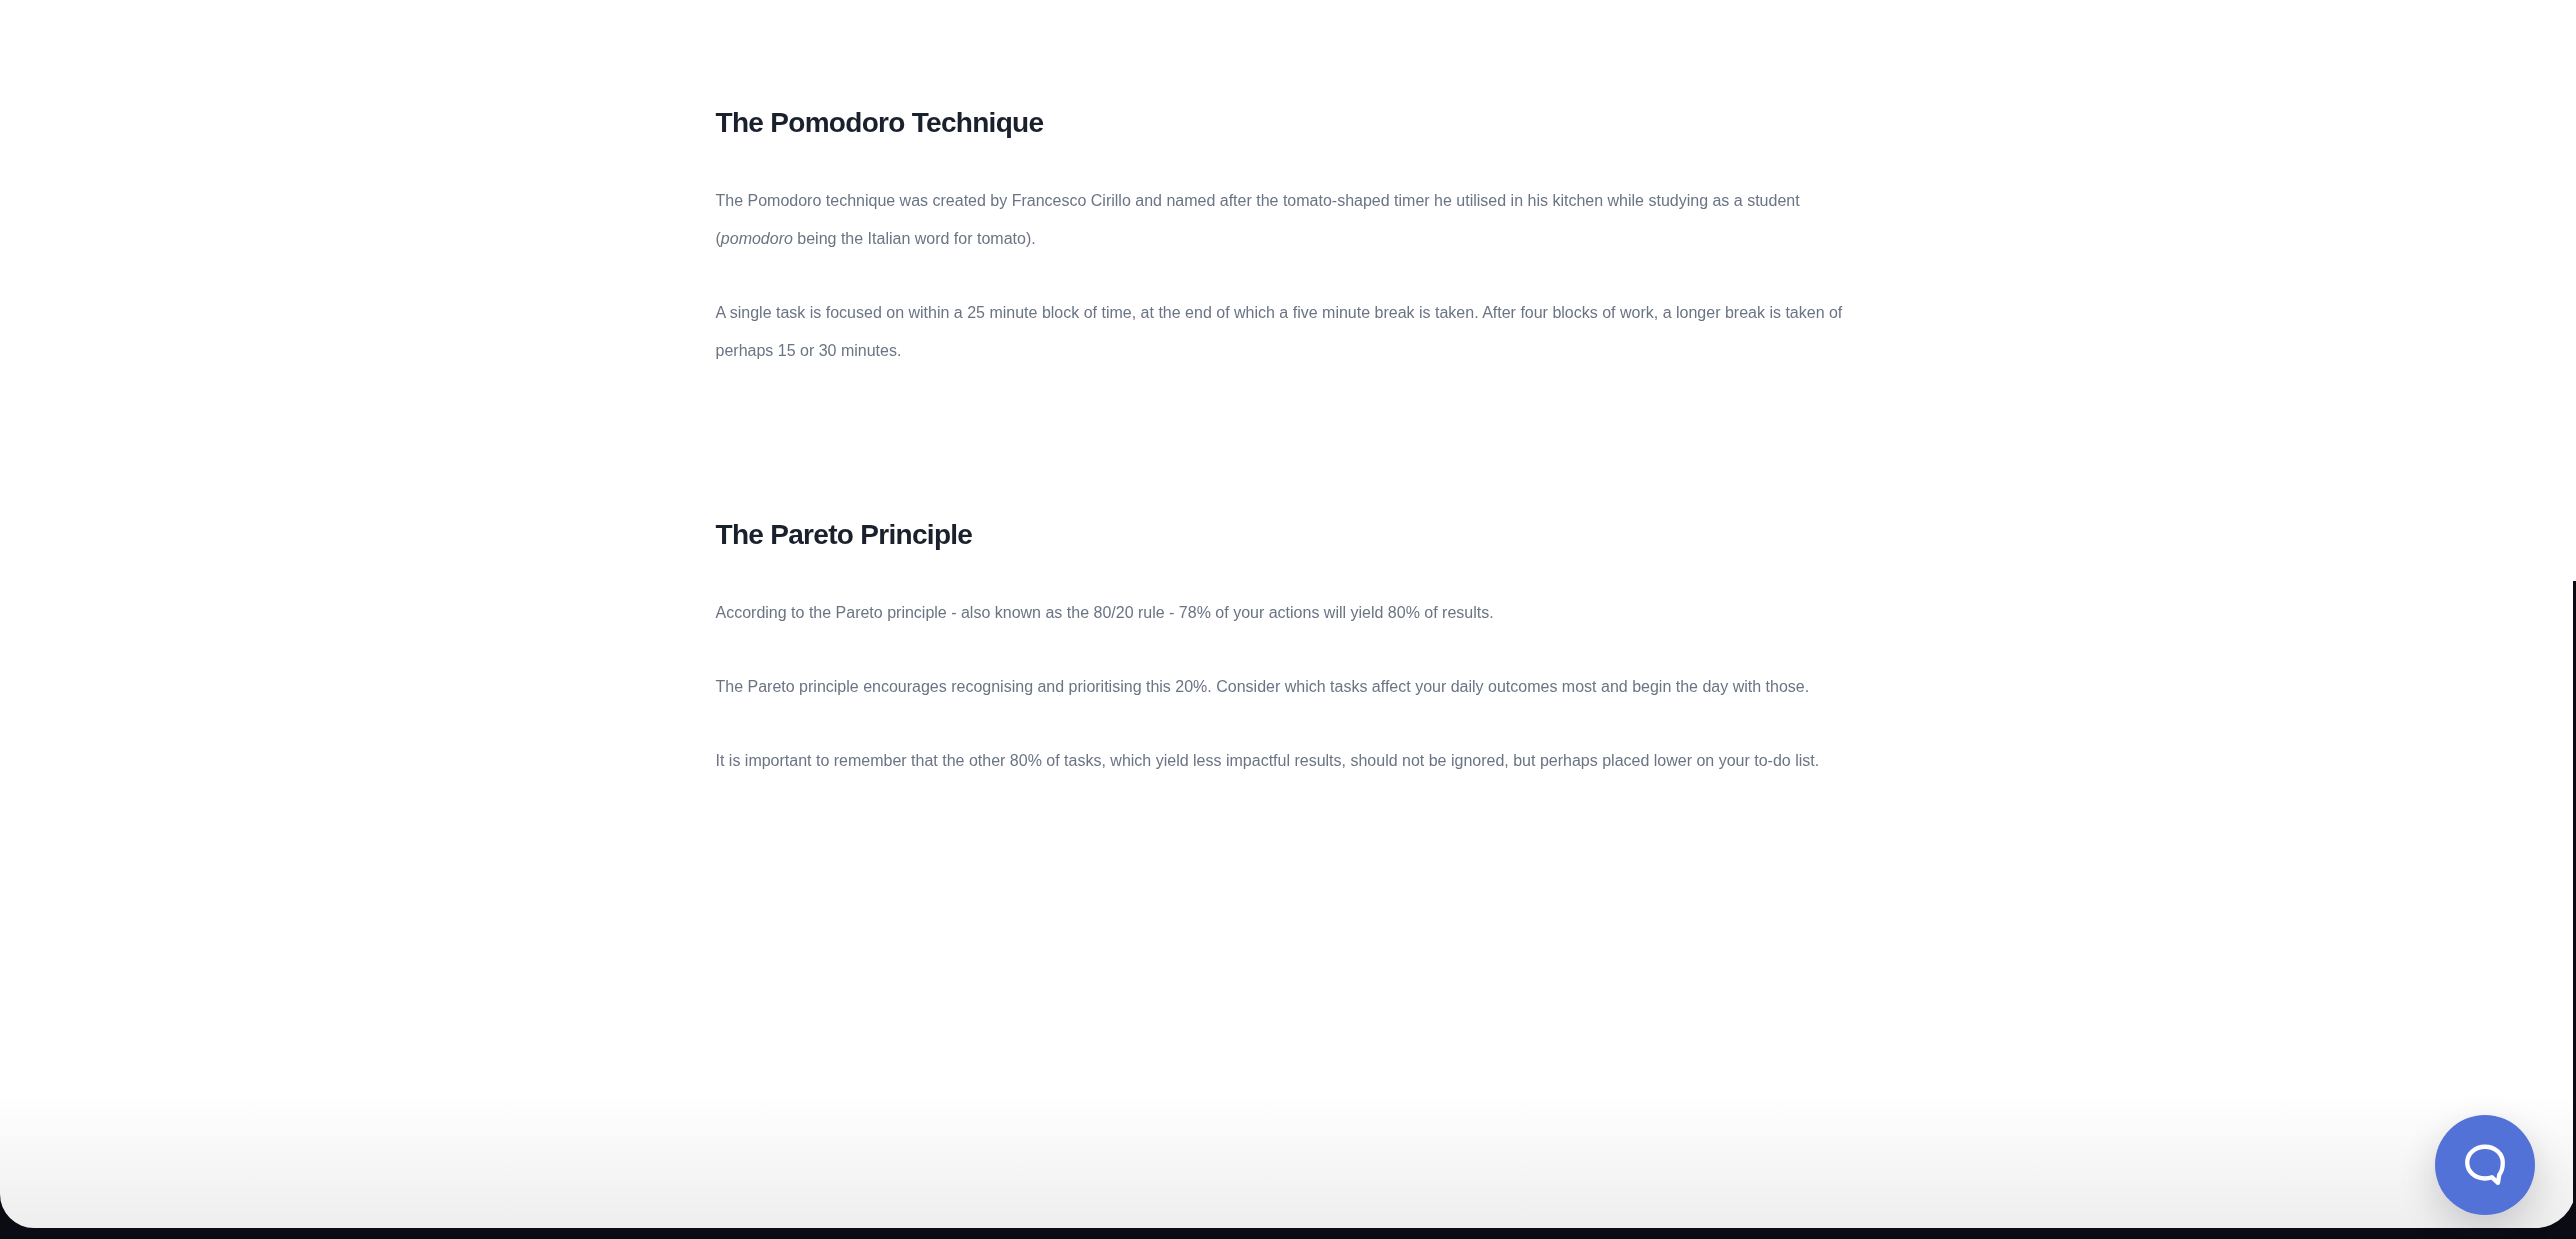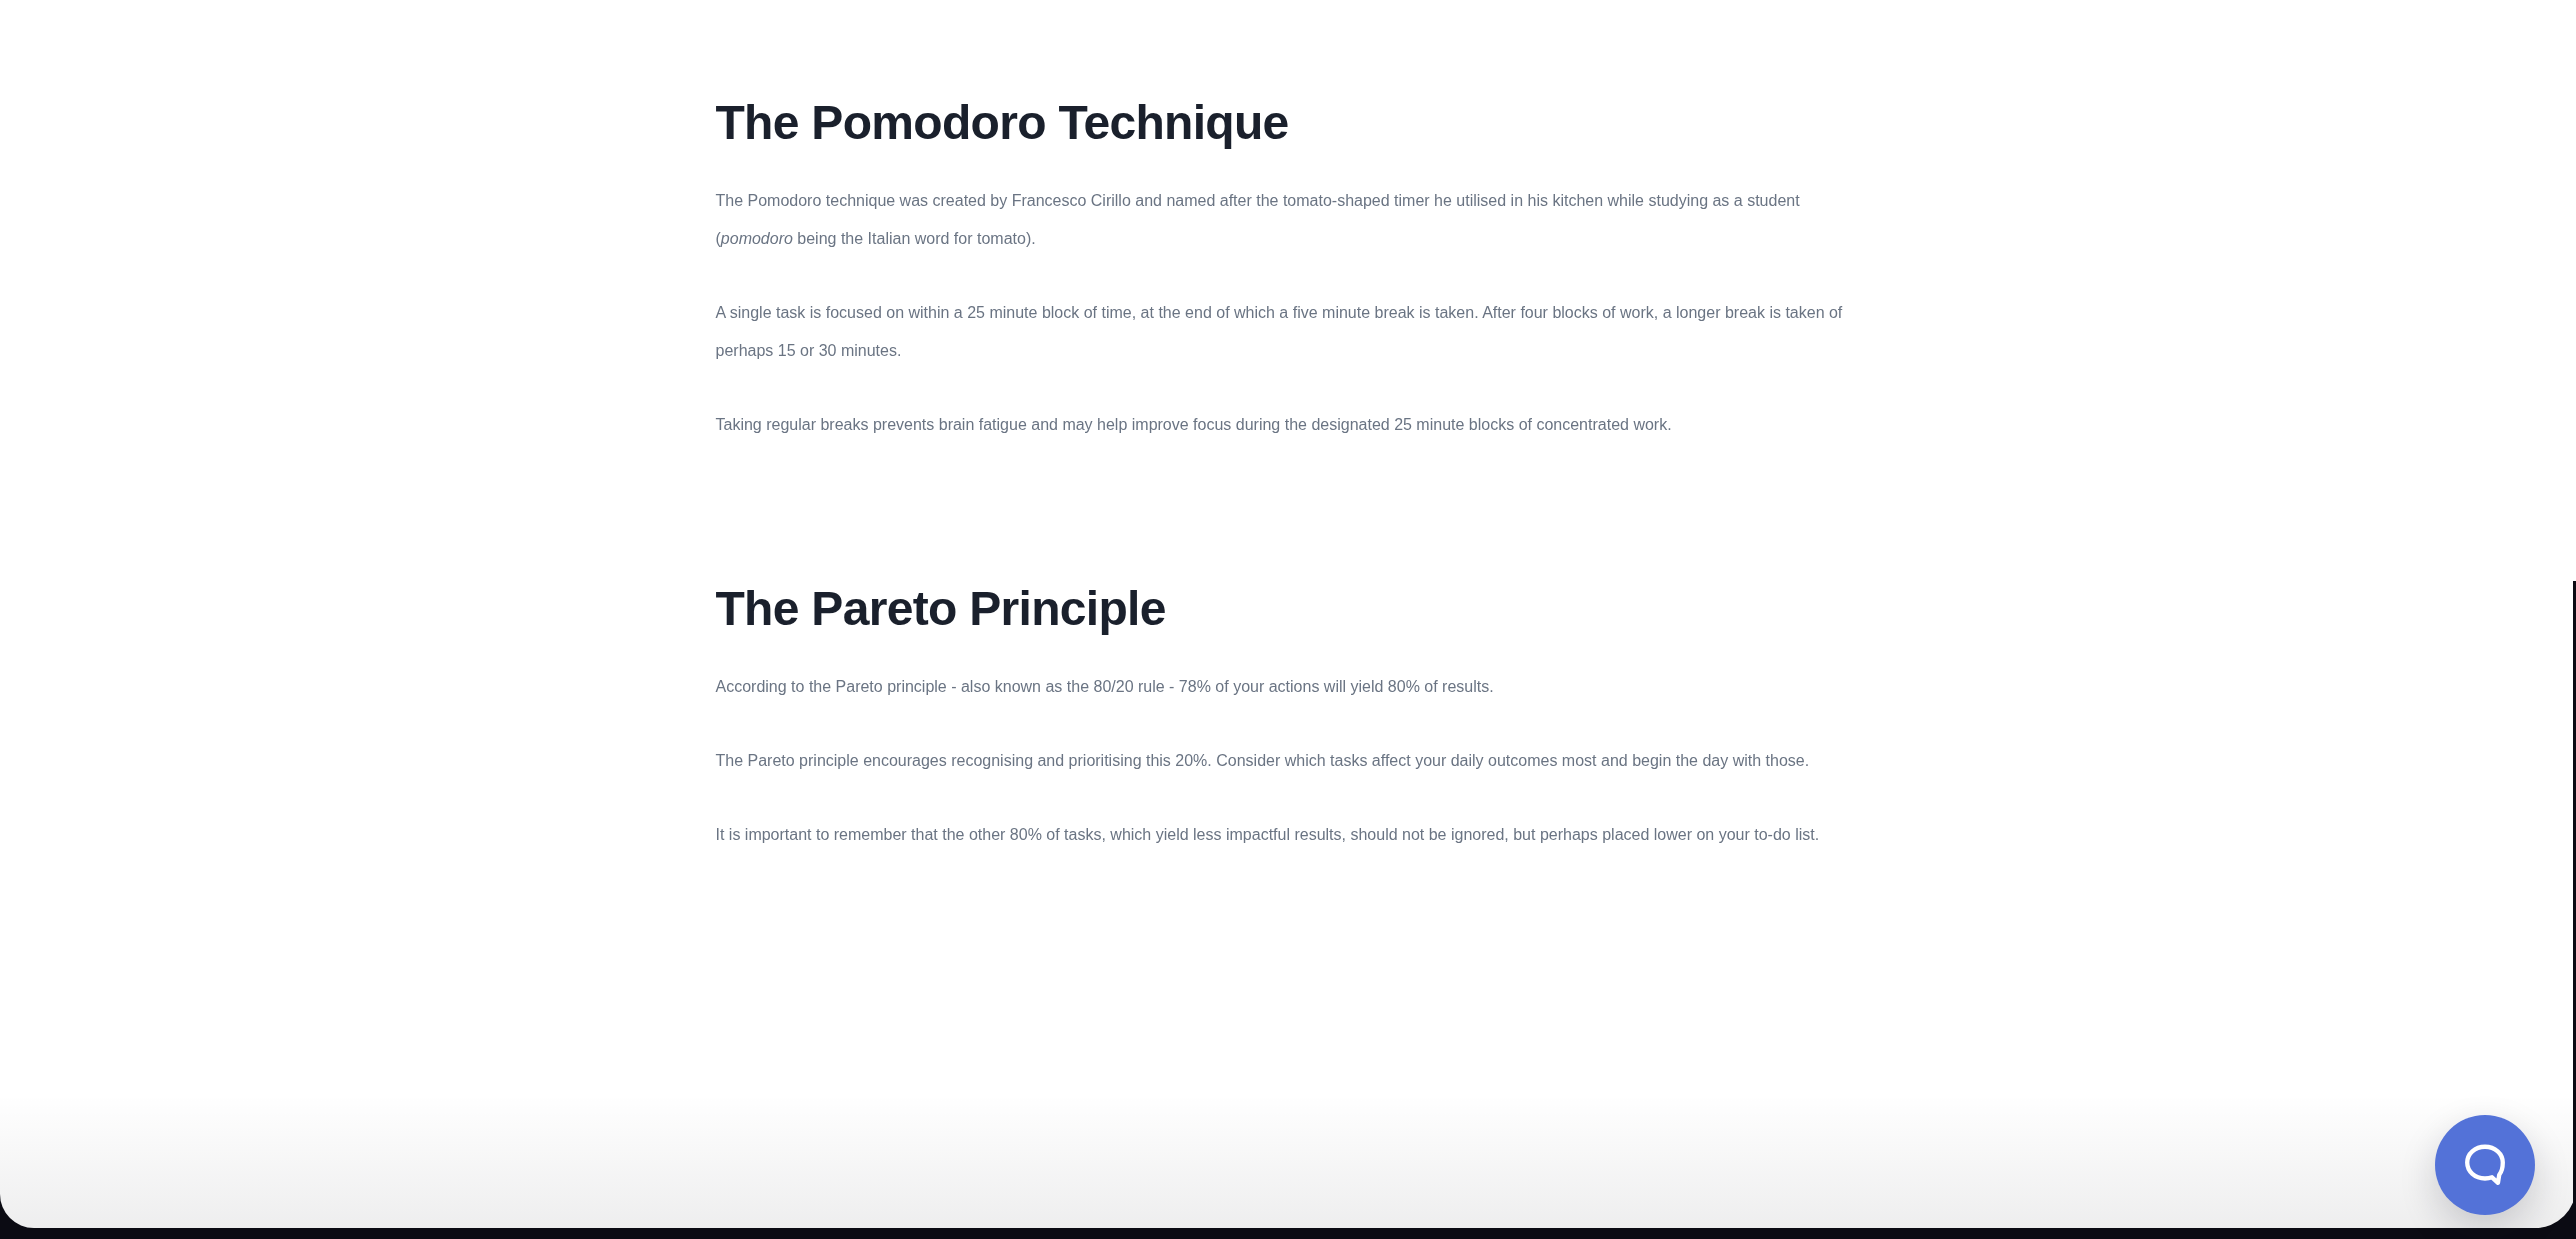--- a/index.html
+++ b/index.html
@@ -36,21 +36,21 @@
   }
   .content{
     max-width:1145px;
     margin:0 auto;
     padding-top:101px;
   }
   section{margin:0;}
   section + section{margin-top:143px;}
   h1{
     margin:0 0 38px 0;
-    font-size:48px;
+    font-size:28px;
     line-height:43px;
     font-weight:700;
     letter-spacing:-0.7px;
     color:var(--heading-color);
   }
   p{
     margin:0 0 36px 0;
     font-size:16px;
     line-height:38px;
     font-weight:400;
@@ -86,21 +86,20 @@
 </head>
 <body>
 
 <div class="window">
   <article class="content">
 
     <section>
       <h1>The Pomodoro Technique</h1>
       <p><span>The Pomodoro technique was created by Francesco Cirillo and named after the tomato-shaped timer he utilised in his kitchen while studying as a student (</span><em>pomodoro</em><span> being the Italian word for tomato).</span></p>
       <p>A single task is focused on within a 25 minute block of time, at the end of which a five minute break is taken. After four blocks of work, a longer break is taken of perhaps 15 or 30 minutes.</p>
-      <p>Taking regular breaks prevents brain fatigue and may help improve focus during the designated 25 minute blocks of concentrated work.</p>
     </section>
 
     <section>
       <h1>The Pareto Principle</h1>
       <p>According to the Pareto principle - also known as the 80/20 rule - 78% of your actions will yield 80% of results.</p>
       <p>The Pareto principle encourages recognising and prioritising this 20%. Consider which tasks affect your daily outcomes most and begin the day with those.</p>
       <p>It is important to remember that the other 80% of tasks, which yield less impactful results, should not be ignored, but perhaps placed lower on your to-do list.</p>
     </section>
 
   </article>

